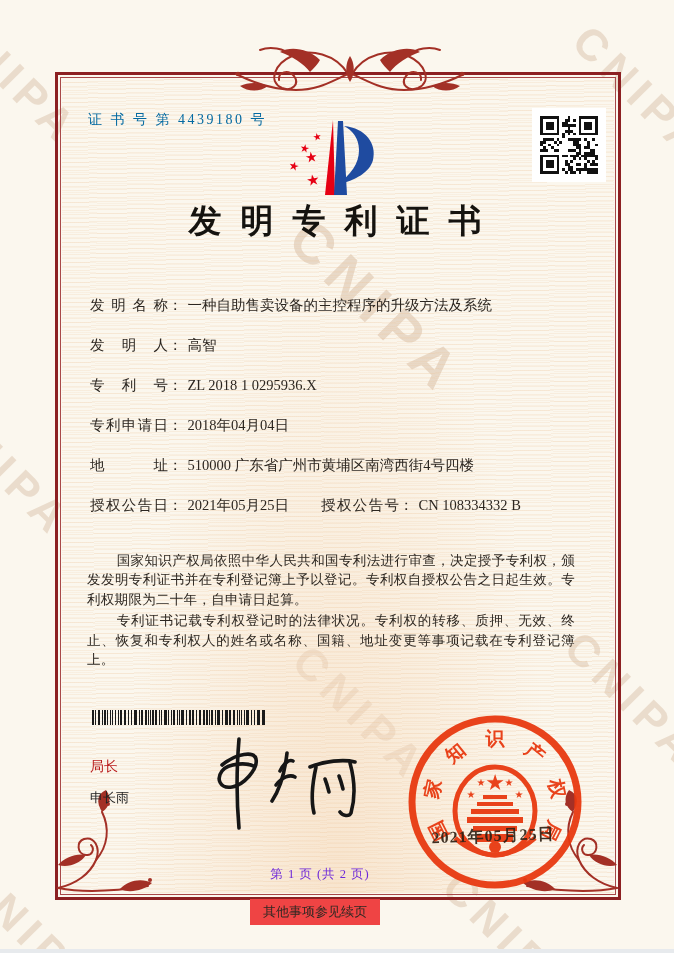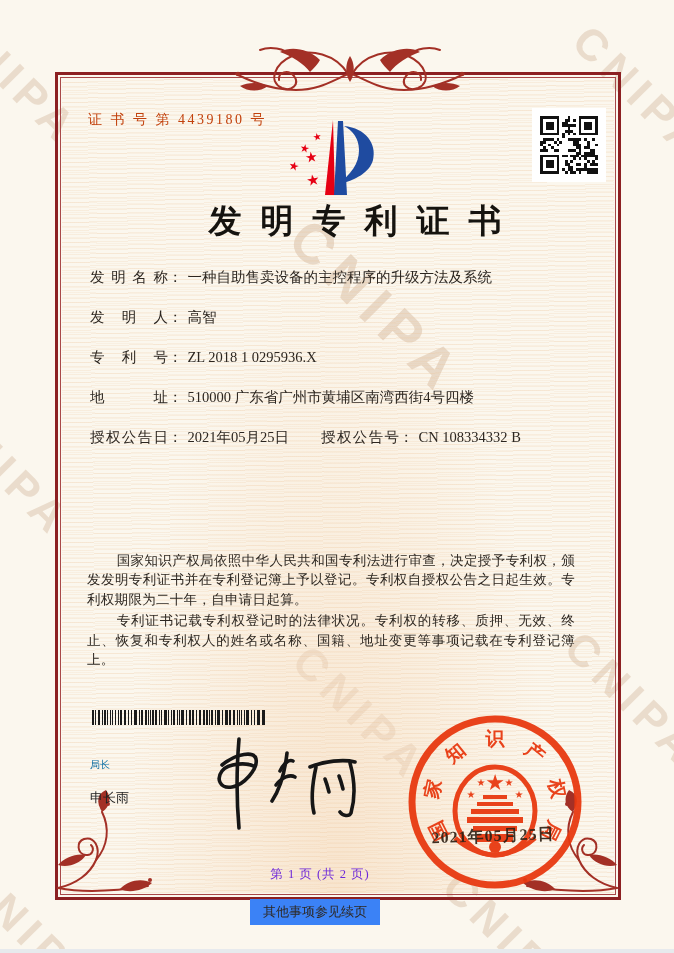--- a/index.html
+++ b/index.html
@@ -21,50 +21,50 @@
   .frame-bg{position:absolute;inset:4px;
     background:
       radial-gradient(ellipse at 50% 100%, rgba(243,201,158,.40), rgba(243,201,158,0) 55%),
       repeating-linear-gradient(-1.5deg, rgba(236,195,152,.20) 0 1px, rgba(252,246,234,0) 1px 4px),
       repeating-linear-gradient(1deg, rgba(236,195,152,.14) 0 1px, rgba(252,246,234,0) 1px 5px);}
 
   .orn-top{position:absolute;left:232px;top:44px;}
   .fl-bl{position:absolute;left:50px;top:790px;}
   .fl-br{position:absolute;left:520px;top:790px;transform:scaleX(-1);}
 
-  .certno{position:absolute;left:88px;top:111px;font-size:14px;letter-spacing:2.5px;color:#c2410c;}
+  .certno{position:absolute;left:88px;top:111px;font-size:14px;letter-spacing:2.5px;color:#0369a1;}
   .logo{position:absolute;left:278px;top:88px;}
   .qrbox{position:absolute;left:532px;top:108px;width:74px;height:74px;background:#ffffff;}
   .qrbox svg{position:absolute;left:8px;top:8px;}
 
   .title{position:absolute;left:55px;top:199px;width:560px;text-align:center;text-indent:19px;
-         font-size:33px;font-weight:700;letter-spacing:19px;color:#15130f;padding-left:20px;}
-
-  .fields{position:absolute;left:90px;top:268px;width:510px;font-size:14.5px;color:#2c2620;}
+         font-size:33px;font-weight:700;letter-spacing:19px;color:#15130f;}
+
+  .fields{position:absolute;left:90px;top:296px;width:510px;font-size:14.5px;color:#2c2620;}
   .frow{line-height:19px;margin-bottom:21px;white-space:nowrap;}
   .flabel{display:inline-block;width:78px;text-align:justify;text-align-last:justify;}
   .fcolon{margin-right:5px;}
   .fpair2{margin-left:32px;}
 
   .paras{position:absolute;left:87px;top:551px;width:505px;font-size:13.5px;line-height:19.4px;
          color:#2d2721;text-align:justify;letter-spacing:.3px;}
   .paras p{margin:0 17px 2px 0;text-indent:2.2em;}
 
   .barcode{position:absolute;left:92px;top:710px;}
-  .dir-label{position:absolute;left:90px;top:758px;font-size:10px;color:#0369a1;}
+  .dir-label{position:absolute;left:90px;top:758px;font-size:14px;color:#b91c1c;}
   .dir-name{position:absolute;left:90px;top:789px;font-size:13px;color:#222;}
   .sig{position:absolute;left:192px;top:733px;}
 
   .seal{position:absolute;left:407px;top:714px;}
   .seal-date{position:absolute;left:413px;top:826px;width:160px;text-align:center;font-size:16px;
              font-weight:700;color:#2f2115;letter-spacing:1px;transform:rotate(-2deg);opacity:.92;}
 
   .pageinfo{position:absolute;left:250px;top:866px;width:140px;text-align:center;
             font-size:12.5px;letter-spacing:1px;color:#6d28d9;}
-  .footnote{position:absolute;left:250px;top:899px;width:130px;height:26px;background:#3b82f6;
+  .footnote{position:absolute;left:250px;top:899px;width:130px;height:26px;background:#ef4444;
             text-align:center;font-size:13px;line-height:26px;color:#2e2822;}
   .edge{position:absolute;left:0;top:949px;width:674px;height:4px;background:#e7eaed;}
 </style>
 </head>
 <body>
 
 <div class="page">
 
   <div class="wm" id="wm1">CNIPA</div>
   <div class="wm" id="wm2">CNIPA</div>
@@ -267,20 +267,21 @@
         <rect x="2" y="16" width="3" height="3" fill="#111"></rect>
       </svg>
   </div>
 
   <div class="title">发明专利证书</div>
 
   <div class="fields" id="fields">
       <div class="frow"><span><span class="flabel">发明名称</span><span class="fcolon">：</span><span>一种自助售卖设备的主控程序的升级方法及系统</span></span></div>
       <div class="frow"><span><span class="flabel">发明人</span><span class="fcolon">：</span><span>高智</span></span></div>
       <div class="frow"><span><span class="flabel">专利号</span><span class="fcolon">：</span><span>ZL 2018 1 0295936.X</span></span></div>
+      <div class="frow"><span><span class="flabel">专利申请日</span><span class="fcolon">：</span><span>2018年04月04日</span></span></div>
       <div class="frow"><span><span class="flabel">地址</span><span class="fcolon">：</span><span>510000 广东省广州市黄埔区南湾西街4号四楼</span></span></div>
       <div class="frow"><span><span class="flabel">授权公告日</span><span class="fcolon">：</span><span>2021年05月25日</span></span><span class="fpair2"><span class="flabel fpair2-label">授权公告号</span><span class="fcolon">：</span><span>CN 108334332 B</span></span></div>
     </div>
 
   <div class="paras">
     <p>国家知识产权局依照中华人民共和国专利法进行审查，决定授予专利权，颁发发明专利证书并在专利登记簿上予以登记。专利权自授权公告之日起生效。专利权期限为二十年，自申请日起算。</p>
     <p>专利证书记载专利权登记时的法律状况。专利权的转移、质押、无效、终止、恢复和专利权人的姓名或名称、国籍、地址变更等事项记载在专利登记簿上。</p>
   </div>
 
   <svg class="barcode" id="barcode" width="176" height="16">

